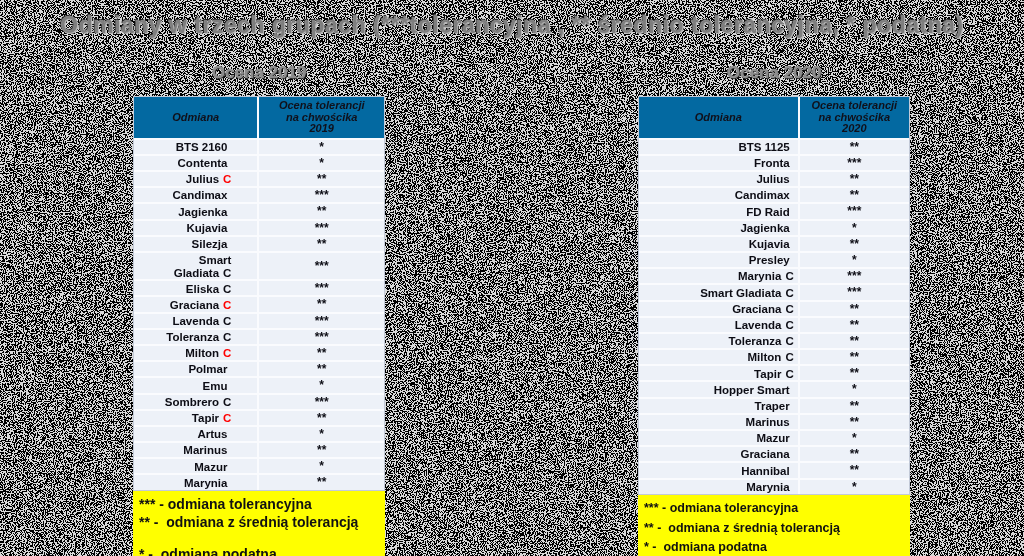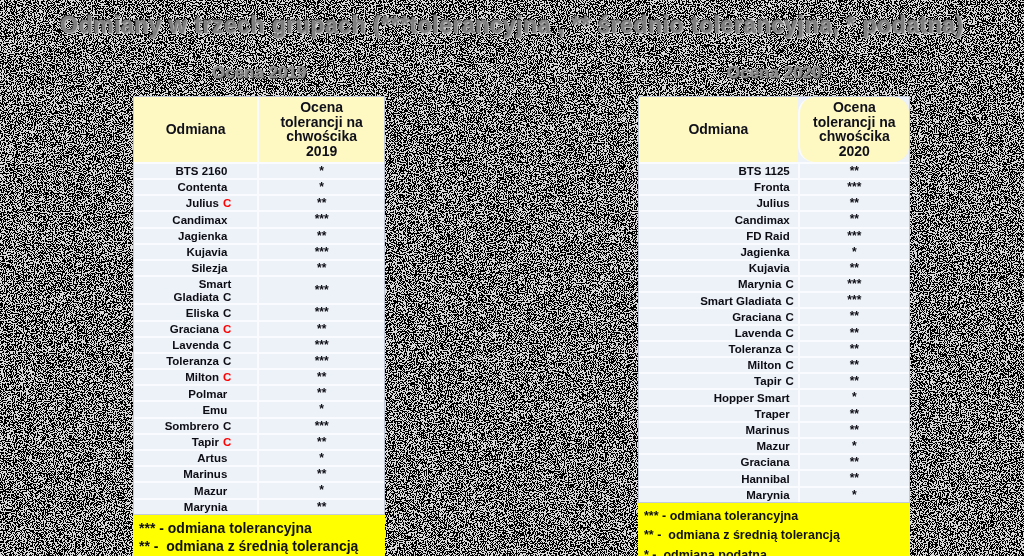--- a/index.html
+++ b/index.html
@@ -28,26 +28,26 @@
     text-align: center; font-size: 17px; font-weight: bold;
     color: #8b8b8b; margin-bottom: 13px;
     text-shadow: 0 0 1px #d0d0d0, 1px 1px 1px #1d1d1d;
   }
 
   table.vtable {
     width: 100%; border-collapse: separate; border-spacing: 0;
     background: #edf1f8; border: 1px solid #c3cad8;
   }
   .group-left  .col1 { width: 124px; } .group-left  .col2 { width: 128px; }
-  .group-right .col1 { width: 144px; } .group-right .col2 { width: 101px; border-radius: 16px; }
+  .group-right .col1 { width: 144px; } .group-right .col2 { width: 101px; }
 
   th {
-    background: #fef9c3; color: #10101a; font-weight: bold;
-    font-size: 14px; line-height: 1.05; text-align: center;
-    vertical-align: middle; padding: 3px 2px;
+    background: #0369a1; color: #10101a; font-weight: bold;
+    font-size: 11px; line-height: 1.05; text-align: center;
+    vertical-align: middle; padding: 3px 2px; font-style: italic;
   }
   th .hdr-wrap { display: inline-block; max-width: 88px; }
   th.col2 { border-left: 2px solid #fafbfe; }
 
   td {
     font-weight: bold; color: #0c0c14; font-size: 11.5px;
     line-height: 1.1; border-top: 2px solid #fafbfe; vertical-align: middle;
   }
   td.name  { text-align: right; padding: 1px 4px 0 4px; }
   .group-left td.name { padding-right: 26px; }
@@ -313,20 +313,26 @@
           <td class="stars">*</td>
         </tr>
 
         <tr>
           <td class="name">
             <span class="vname">Kujavia</span><span class="cname"></span>
           </td>
           <td class="stars">**</td>
         </tr>
 
+        <tr>
+          <td class="name">
+            <span class="vname">Presley</span><span class="cname"></span>
+          </td>
+          <td class="stars">*</td>
+        </tr>
 
         <tr>
           <td class="name">
             <span class="vname">Marynia</span><span class="cname">C</span>
           </td>
           <td class="stars">***</td>
         </tr>
 
         <tr>
           <td class="name">

